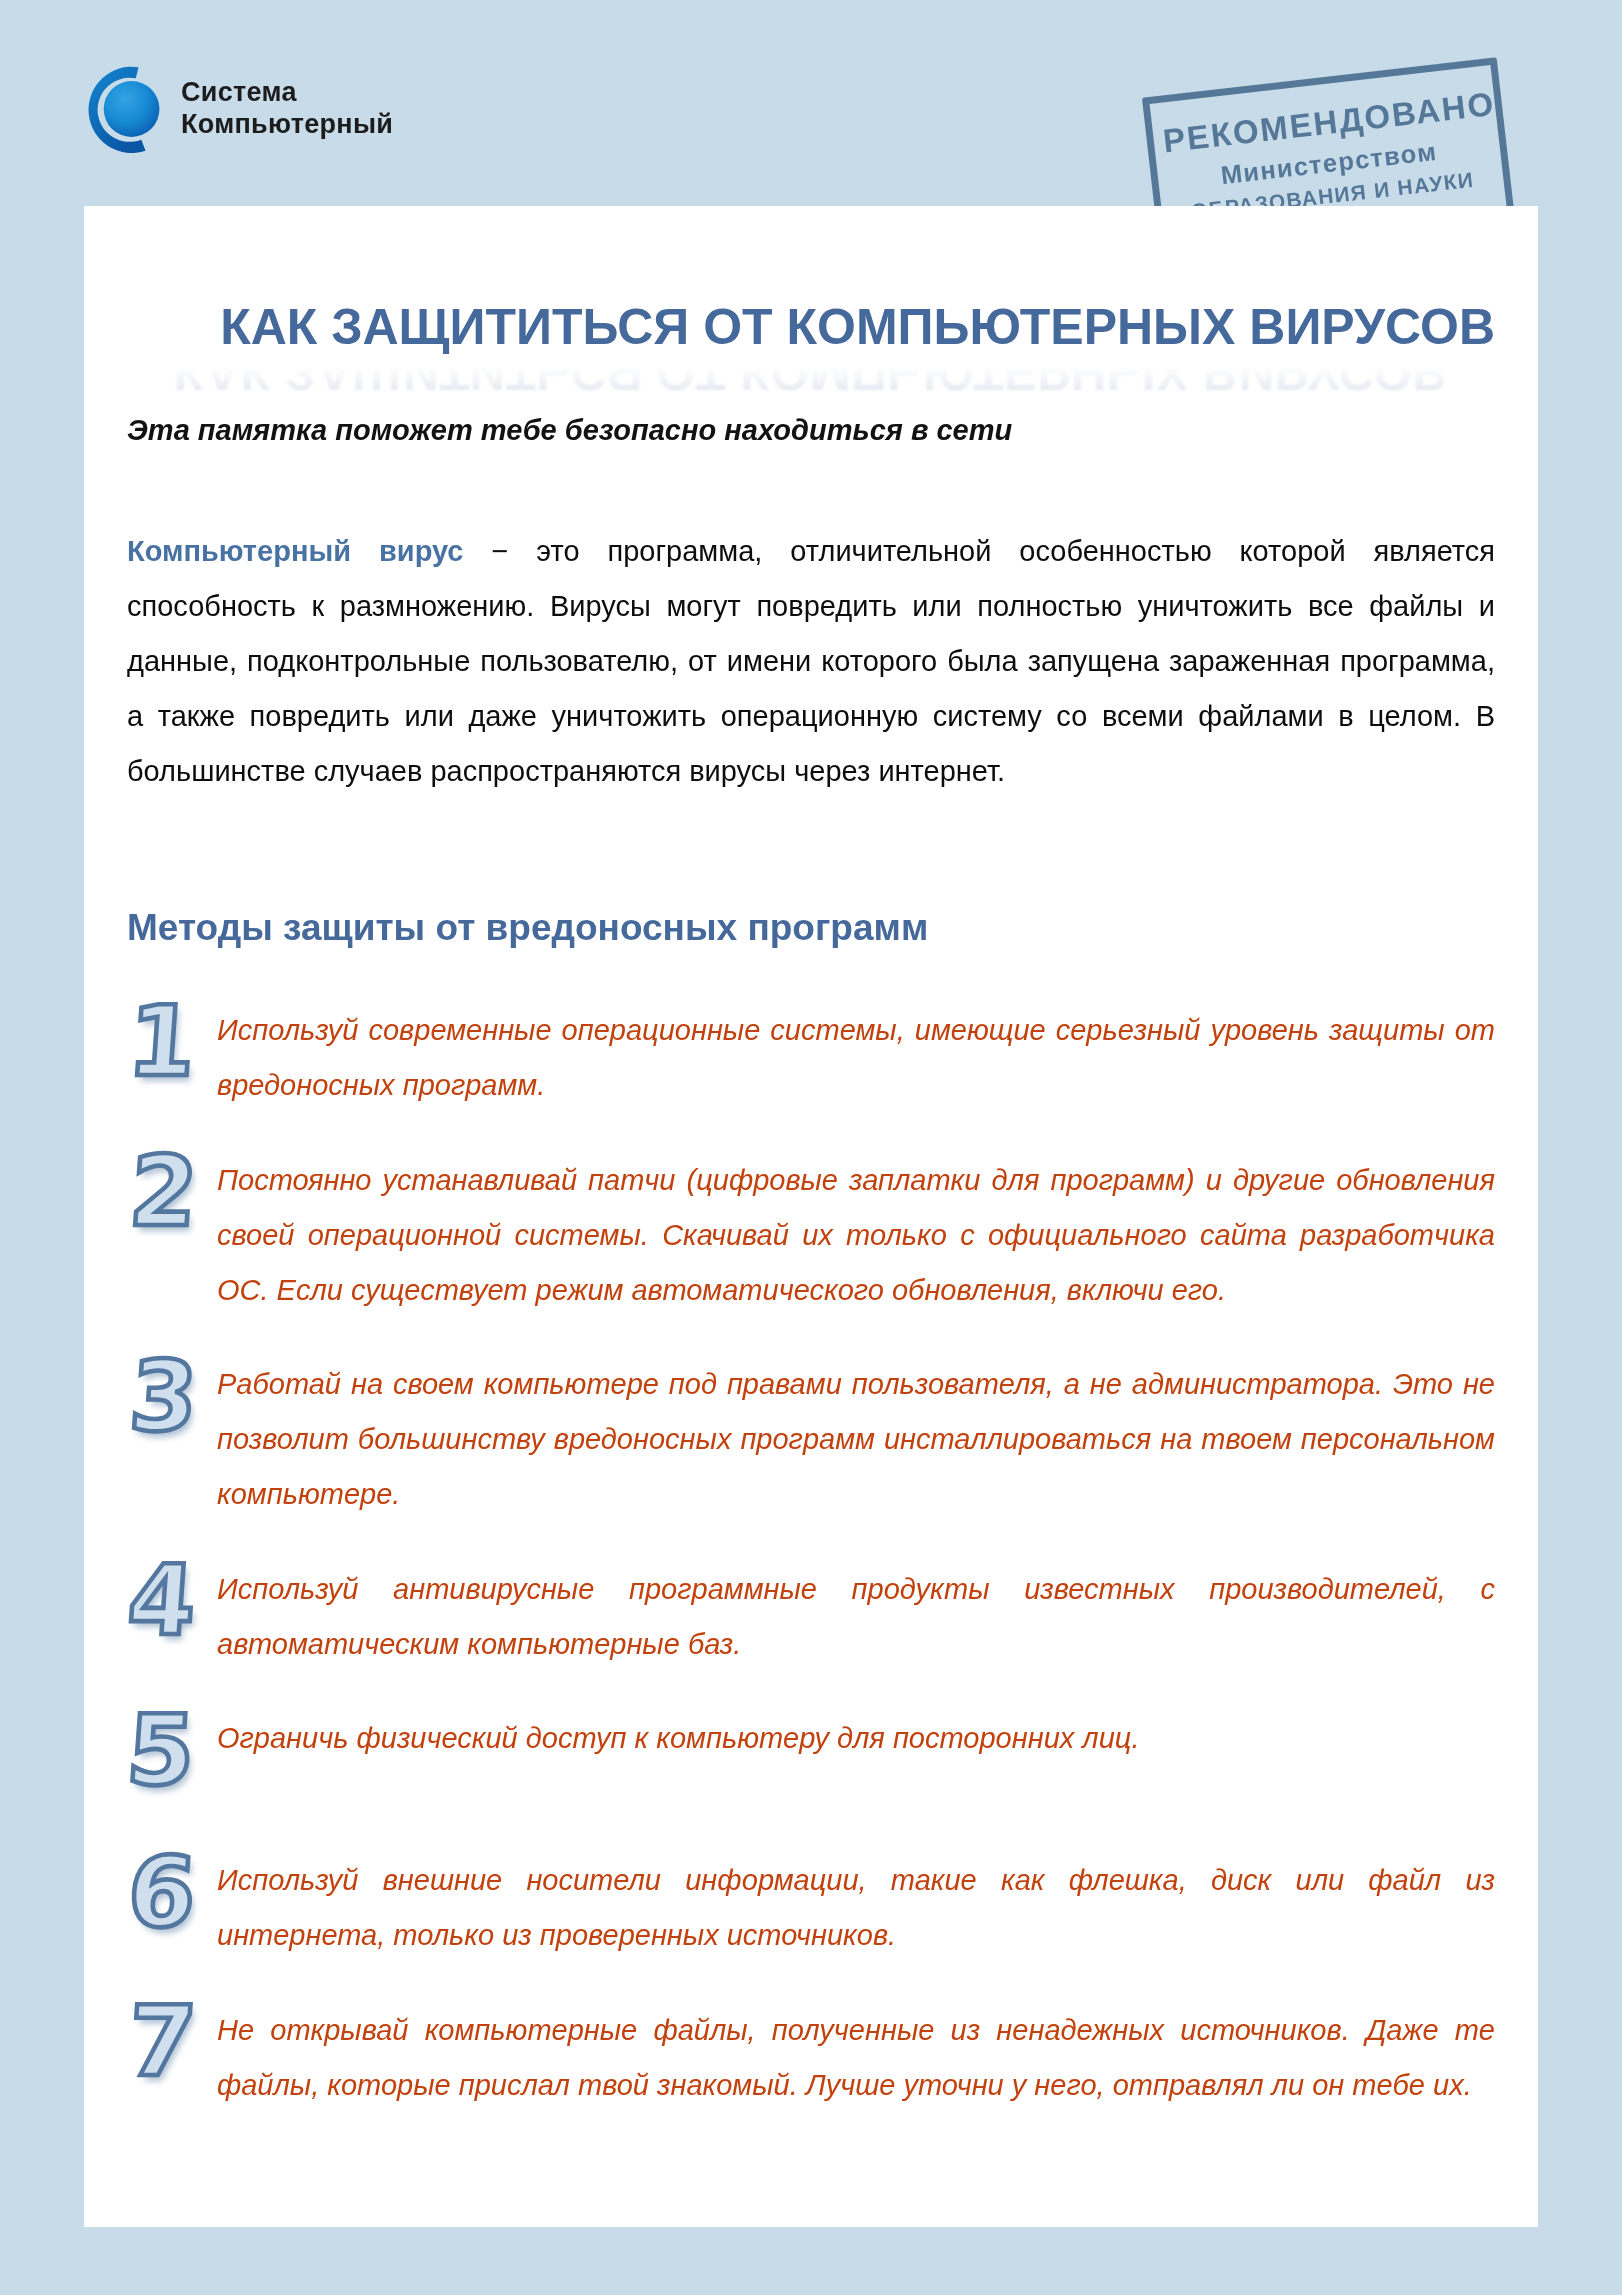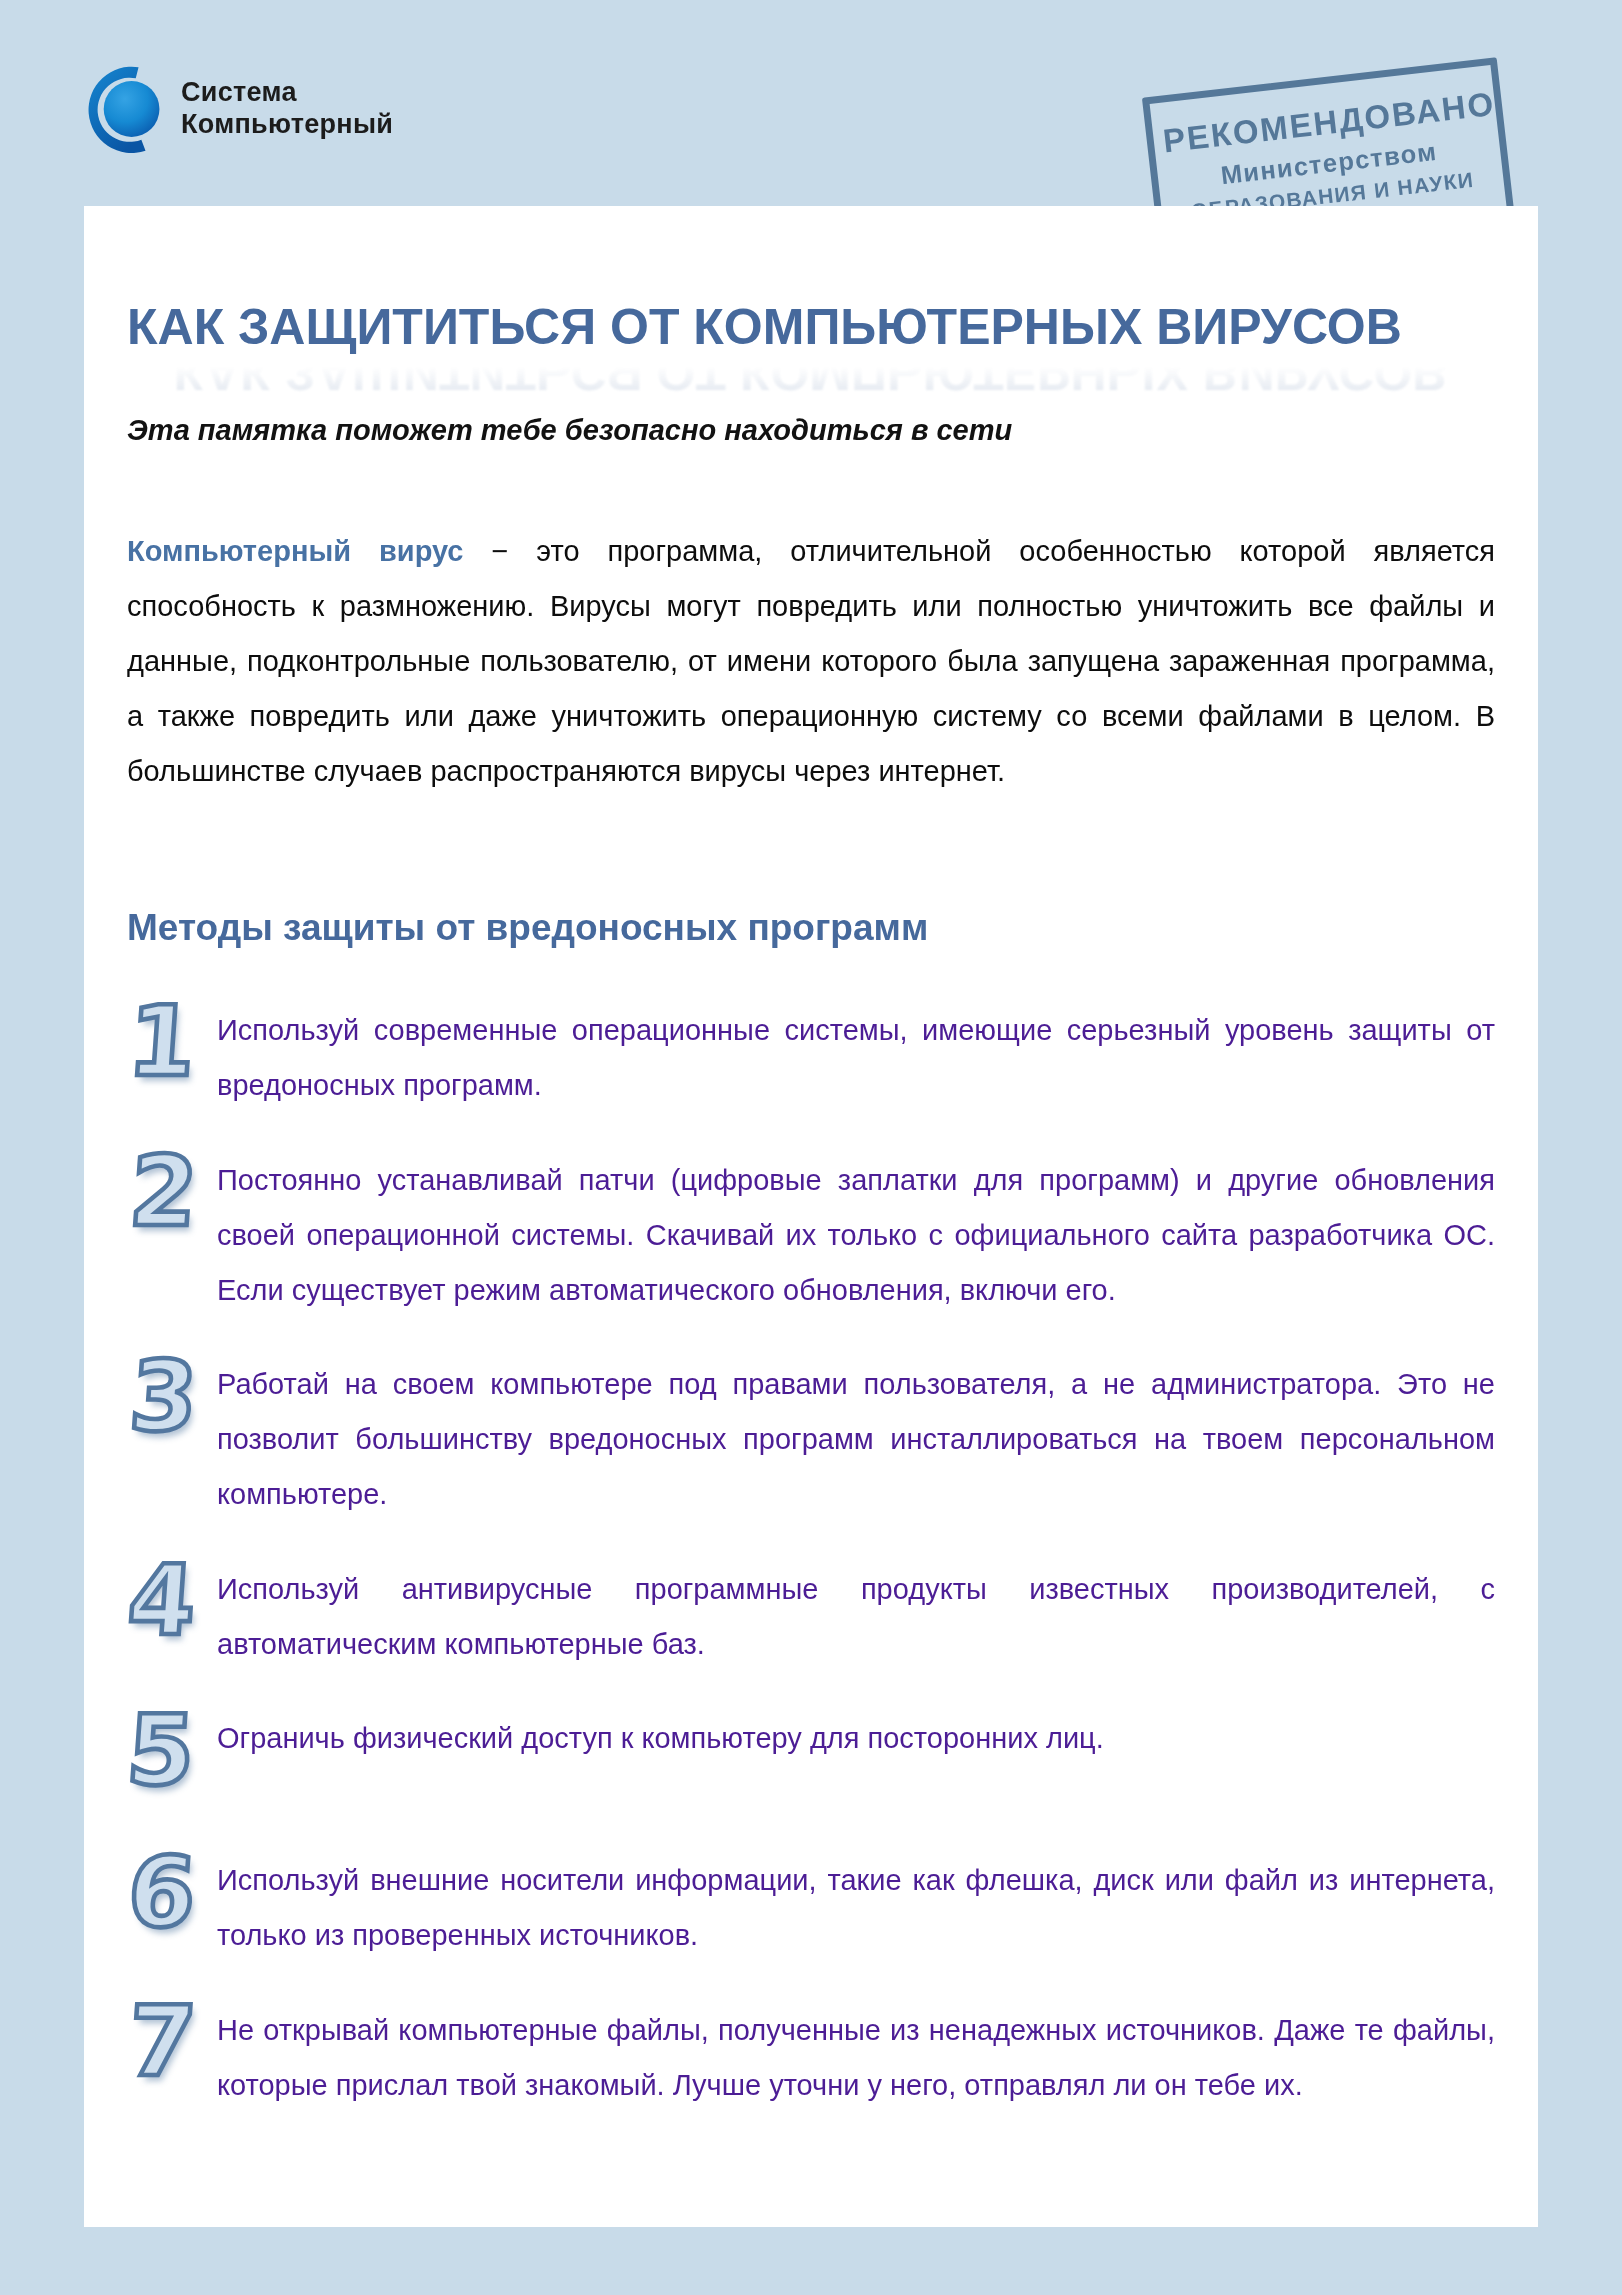--- a/index.html
+++ b/index.html
@@ -28,21 +28,21 @@
   .stamp-l2 { font-size:25.5px; font-weight:bold; letter-spacing:1.3px; margin-top:7.9px; }
   .stamp-l3 { font-size:21px; font-weight:bold; letter-spacing:1.3px; margin-top:5.2px; text-transform:uppercase; }
 
   
   .card {
     position:absolute; left:84px; top:206px; width:1454px; height:2021px;
     background:#ffffff; padding:0 43px;
   }
 
   .title {
-    margin-top:92px; text-align:left;
+    margin-top:92px; text-align:right;
     font-size:50px; font-weight:bold; color:#46699c; letter-spacing:0;
   }
   .title-reflect {
     height:48px; overflow:hidden; text-align:center;
     font-size:50px; font-weight:bold; color:#46699c;
     transform:scaleY(-1); opacity:0.22; filter:blur(1.3px);
     -webkit-mask-image:linear-gradient(to bottom, rgba(0,0,0,.85), transparent 72%);
             mask-image:linear-gradient(to bottom, rgba(0,0,0,.85), transparent 72%);
     margin-top:-2.6px;
   }
@@ -70,21 +70,21 @@
     flex:0 0 73px; width:73px;
     font-family:"DejaVu Sans", sans-serif; font-weight:bold;
     font-size:97px; line-height:84px;
     color:#cfdfee;
     -webkit-text-stroke:4.6px #53779f;
     text-shadow:3.9px 5.9px 5.9px rgba(83,119,159,0.45);
     transform:skewX(-4deg);
   }
   .item-text {
     flex:1; font-size:29px; line-height:55px;
-    text-align:justify; color:#4c1d95; padding-top:2.6px;
+    text-align:justify; color:#c2410c; padding-top:2.6px;font-style:italic;
   }
 </style>
 </head>
 <body>
 
 <div class="logo">
   <svg viewBox="0 0 120 132" aria-hidden="true">
     <defs>
       <radialGradient id="gsphere" cx="38%" cy="32%" r="75%">
         <stop offset="0%" stop-color="#35a3e4"></stop>

